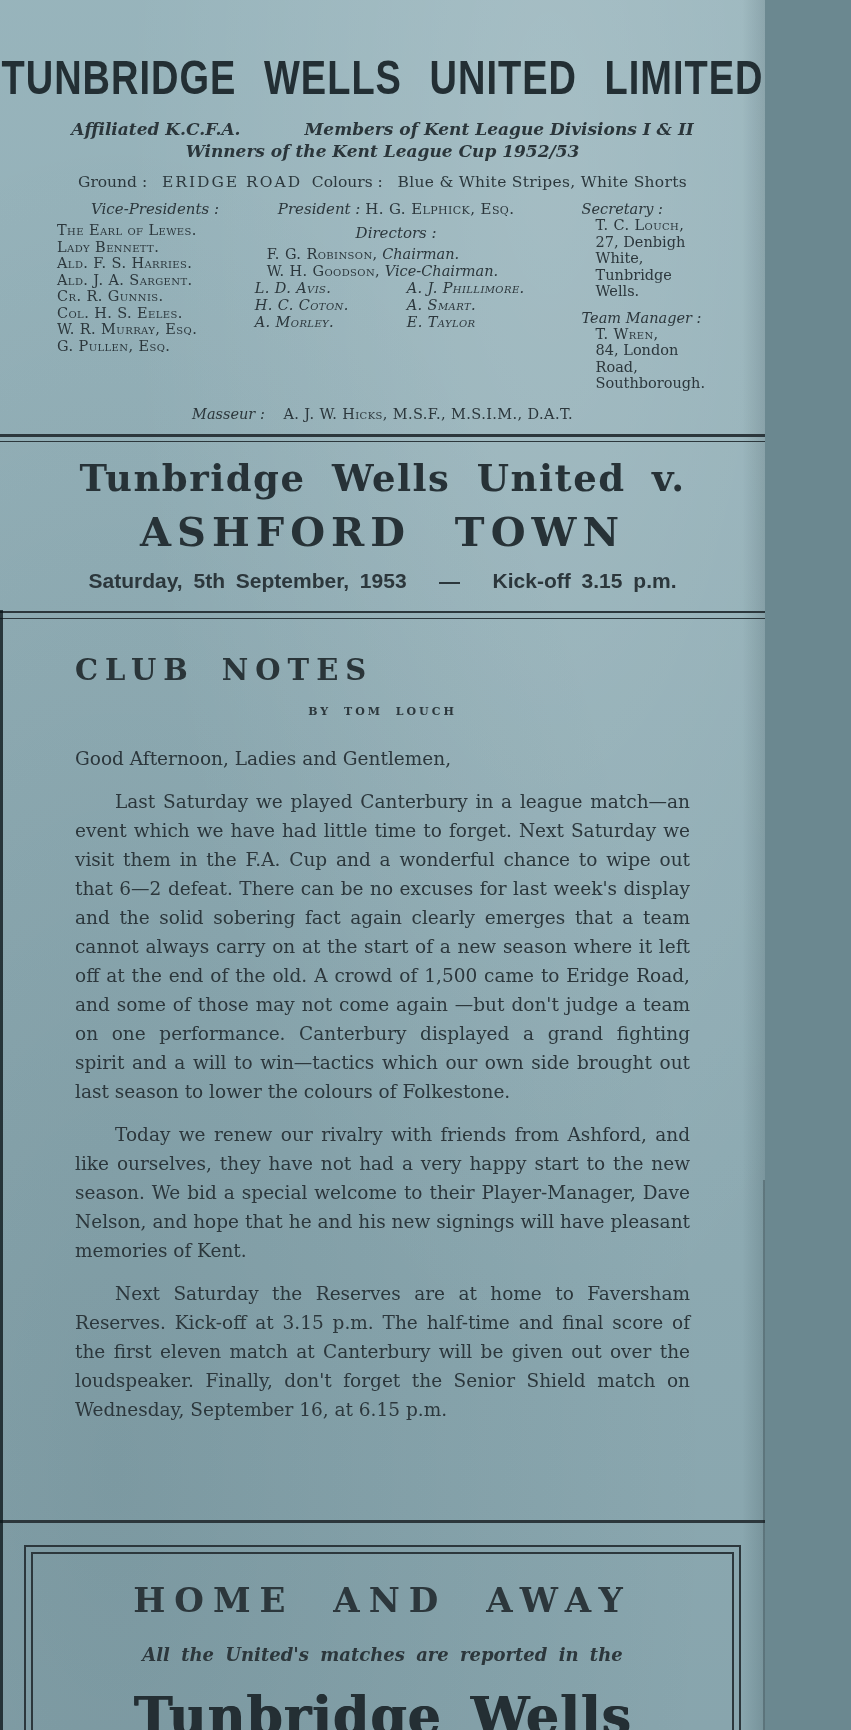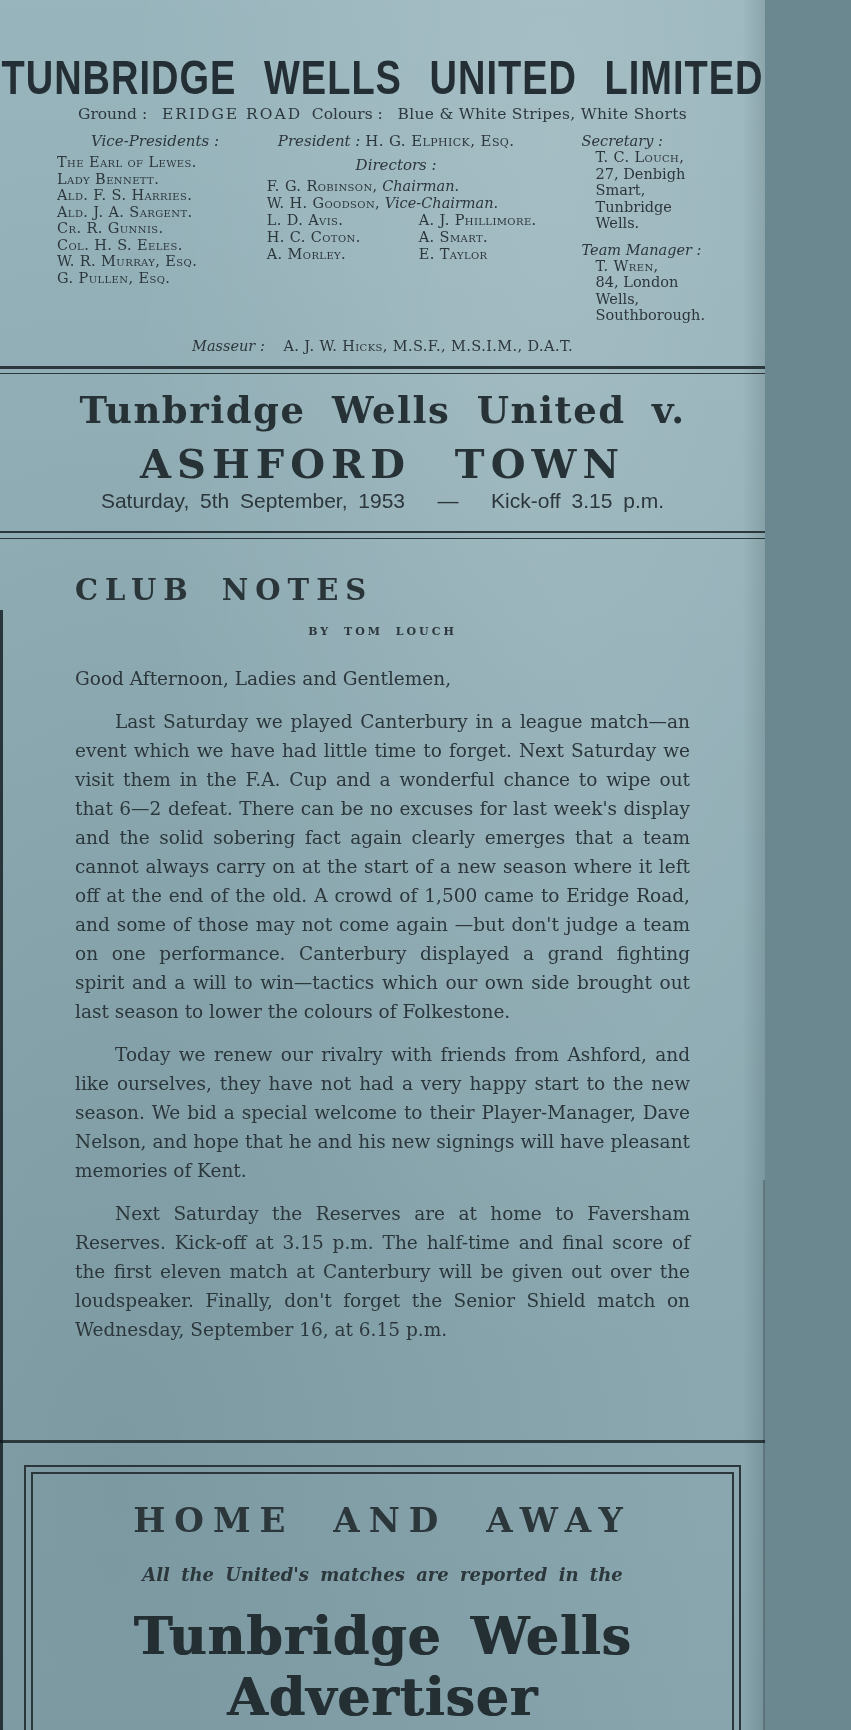--- a/index.html
+++ b/index.html
@@ -43,40 +43,40 @@
   .officials{display:flex; padding:10px 60px 0 57px; font-size:14.5px; line-height:16px;}
   .lbl{font-style:italic;}
   .sc{font-variant:small-caps; letter-spacing:.4px;}
   .col-vp{width:218px;}
   .col-vp .lbl{margin-left:34px; margin-bottom:5px; font-size:15px;}
   .col-vp div{margin-bottom:.5px;}
   .col-mid{width:312px;}
   .col-mid .president-line{text-align:center; margin-bottom:8px; font-size:15px;}
   .col-mid .directors-lbl{text-align:center; margin-bottom:5px; font-size:15px;}
   .col-mid .d-line{margin-left:12px; margin-bottom:1px;}
-  .pair-grid{margin-left:12px;}
+  .pair-grid{margin-left:0;font-style:italic;}
   .pair-grid .pr{display:flex; margin-bottom:1px;}
   .pair-grid .pr span:first-child{width:152px;}
   .col-right{margin-left:44px; flex:1;}
   .col-right .blk{margin-bottom:10px;}
   .col-right .blk .ind{margin-left:14px; line-height:16.5px;}
   .masseur-line{text-align:center; margin-top:4px; font-size:14.5px;}
   .masseur-line .lbl{margin-right:14px;}
 
   
   .rule-double-a{margin-top:12px; height:8px; border-top:3px solid var(--ink); border-bottom:1px solid var(--ink);}
   .rule-double-b{margin-top:18px; height:8px; border-top:2px solid var(--ink); border-bottom:1px solid var(--ink);}
   .rule-single{margin-top:96px; border-top:3px solid var(--ink);}
 
   
   .match{text-align:center;}
   .match-league{margin-top:16px; font-size:23px; letter-spacing:6px; word-spacing:6px; color:#2b363b;}
   .match-home{margin-top:14px; font-weight:bold; font-size:37px; letter-spacing:1.5px; word-spacing:12px; color:#273237;}
   .match-away{margin-top:8px; font-weight:bold; font-size:40px; letter-spacing:6px; word-spacing:24px; color:#273237;}
-  .match-date{margin-top:2px; font-family:"Liberation Sans", sans-serif; font-weight:normal; font-size:21px; word-spacing:5px; white-space:pre-wrap; color:#26؟3136;}
+  .match-date{margin-top:14px; font-family:"Liberation Sans", sans-serif; font-weight:bold; font-size:21px; word-spacing:5px; white-space:pre-wrap; color:#26؟3136;}
 
   
   .notes{padding:0 75px;}
   .notes-heading{margin-top:34px; text-align:left; font-weight:bold; font-size:29px; letter-spacing:7px; word-spacing:10px; color:#2a3539;}
   .notes-byline{margin-top:18px; text-align:center; font-weight:bold; font-size:11px; letter-spacing:3px; word-spacing:6px;}
   .notes-body{margin-top:26px; font-size:18.5px; line-height:29px; text-align:justify; color:#30404 6;}
   .notes-body p{margin-bottom:14px;}
   .notes-body p.indent{text-indent:40px;}
 
   
@@ -88,20 +88,27 @@
 </style>
 </head>
 <body>
 
 <div class="page">
   <div class="scan-edge-left"></div>
   <div class="scan-edge-right"></div>
 
   <div class="masthead">
     <div class="masthead-title">TUNBRIDGE WELLS UNITED LIMITED</div>
+    <div class="masthead-sub">
+      <div class="row1">
+        <span>Affiliated K.C.F.A.</span>
+        <span>Members of Kent League Divisions I &amp; II</span>
+      </div>
+      <div class="row2">Winners of the Kent League Cup 1952/53</div>
+    </div>
   </div>
 
   <div class="ground-row">
     <div>
       <span>Ground :</span>&nbsp;&nbsp;
       <span class="val">ERIDGE ROAD</span>
     </div>
     <div>
       <span>Colours :</span>&nbsp;&nbsp;
       <span class="val2">Blue &amp; White Stripes, White Shorts</span>
@@ -148,27 +155,27 @@
           <span class="sc">A. Morley.</span>
           <span class="sc">E. Taylor</span>
         </div>
       </div>
     </div>
 
     <div class="col-right">
       <div class="blk">
         <div class="lbl">Secretary :</div>
         <div class="ind sc">T. C. Louch,</div>
-        <div class="ind">27, Denbigh Smart,</div>
+        <div class="ind">27, Denbigh White,</div>
         <div class="ind">Tunbridge Wells.</div>
       </div>
       <div class="blk">
         <div class="lbl">Team Manager :</div>
         <div class="ind sc">T. Wren,</div>
-        <div class="ind">84, London Wells,</div>
+        <div class="ind">84, London Road,</div>
         <div class="ind">Southborough.</div>
       </div>
     </div>
   </div>
 
   <div class="masseur-line">
     <span class="lbl">Masseur :</span>
     <span class="sc">A. J. W. Hicks, M.S.F., M.S.I.M., D.A.T.</span>
   </div>
 

